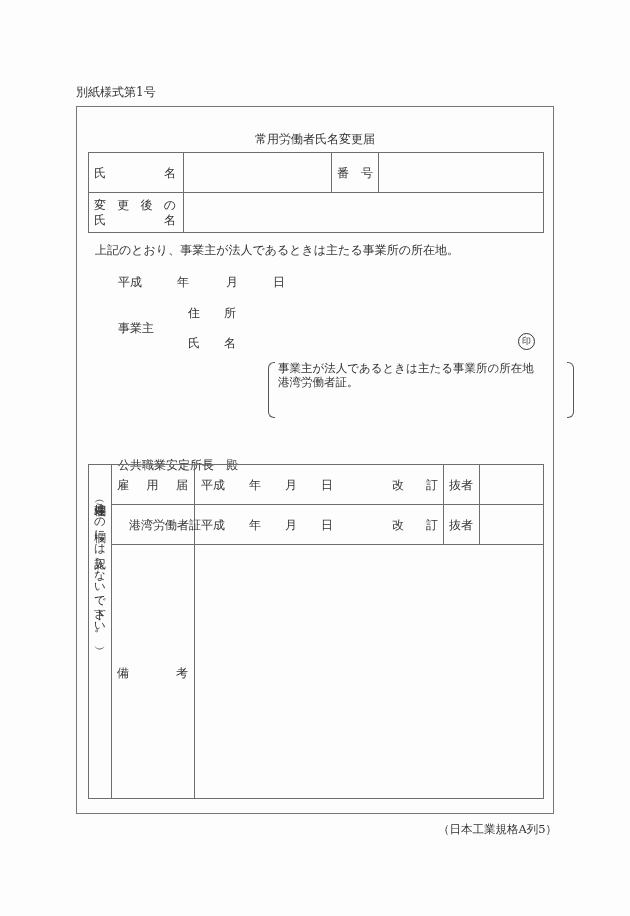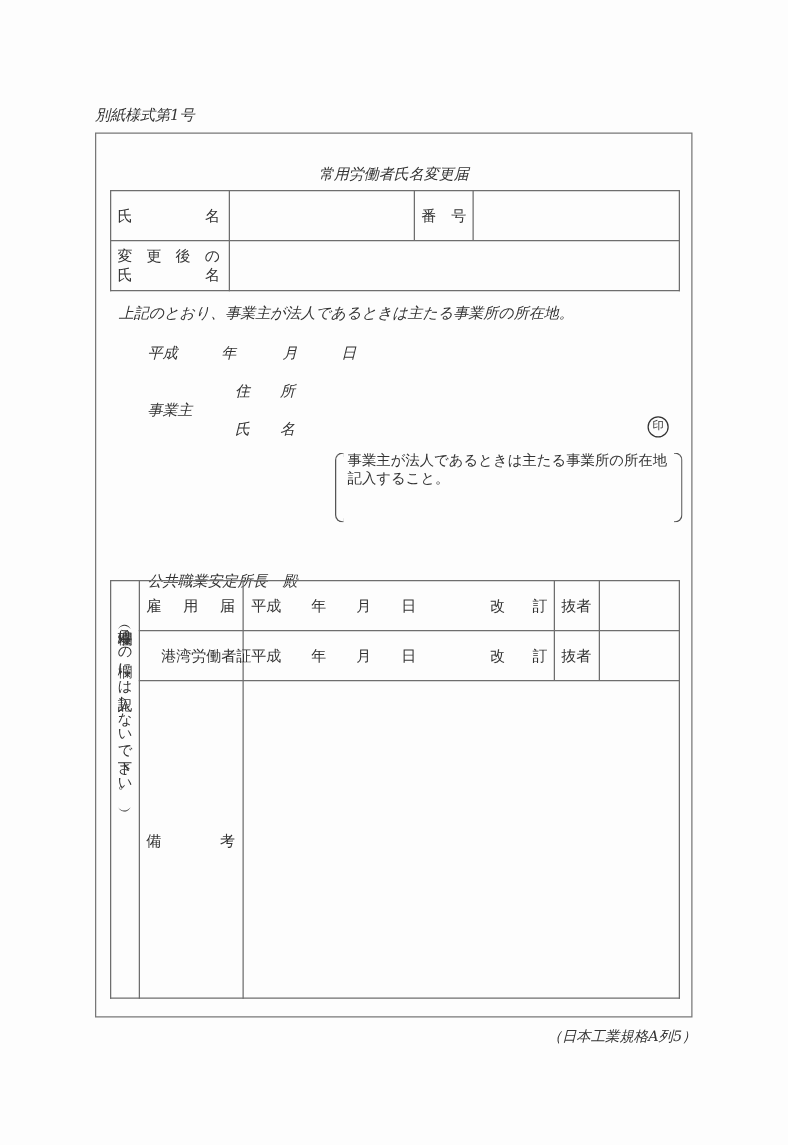--- a/index.html
+++ b/index.html
@@ -1,29 +1,29 @@
 <!DOCTYPE html>
 <html><head>
 <meta charset="utf-8">
 <style>
   html, body { margin: 0; padding: 0; }
   body {
     width: 630px; height: 916px; background: #fdfdfd; position: relative;
     font-family: "DejaVu Serif", "Liberation Serif", serif; color: #333;
     font-size: 12px; overflow: hidden;
   }
-  .abs { position: absolute; white-space: nowrap; font-style: italic; }
+  .abs { position: absolute; white-space: nowrap; }
   .line { position: absolute; background: #6e6e6e; }
   .form-no { left: 76px; top: 84px; font-size: 12px; }
   .outer { position: absolute; left: 76px; top: 106px; width: 478px; height: 708px; border: 1.5px solid #777; box-sizing: border-box; }
   .title { left: 0; width: 630px; top: 131px; text-align: center; font-size: 12px; }
   .cell-text { position: absolute; font-size: 12px; }
   .spread { display: flex; justify-content: space-between; }
   .note {
-    position: absolute; left: 268px; top: 361px; width: 276px; height: 56px;
+    position: absolute; left: 268px; top: 361px; width: 304px; height: 56px;
     font-size: 11.5px; line-height: 14px; padding-left: 10px; box-sizing: border-box;
   }
   .note::before, .note::after {
     content: ""; position: absolute; top: 1px; width: 6px; height: 54px;
     border: 1px solid #555;
   }
   .note::before { left: 0; border-right: none; border-radius: 6px 0 0 6px; }
   .note::after { right: -2px; border-left: none; border-radius: 0 6px 6px 0; }
   .vert {
     position: absolute; writing-mode: vertical-rl; text-orientation: upright;
@@ -99,21 +99,21 @@
   </div>
   <div class="abs spread" style="left:188px; top:335px; width:48px;">
     <span>氏</span>
     <span>名</span>
   </div>
   <div class="seal">印</div>
 </div>
 
 <div class="note">
   <div>事業主が法人であるときは主たる事業所の所在地</div>
-  <div>記入すること。</div>
+  <div>港湾労働者証。</div>
 </div>
 
 <div class="abs" style="left:118px; top:457px;">公共職業安定所長　殿</div>
 
 <div>
 
   <div class="line" style="left:88px; top:464px; width:456px; height:1px;"></div>
   <div class="line" style="left:111px; top:504px; width:433px; height:1px;"></div>
   <div class="line" style="left:111px; top:544px; width:433px; height:1px;"></div>
   <div class="line" style="left:88px; top:798px; width:456px; height:1px;"></div>

